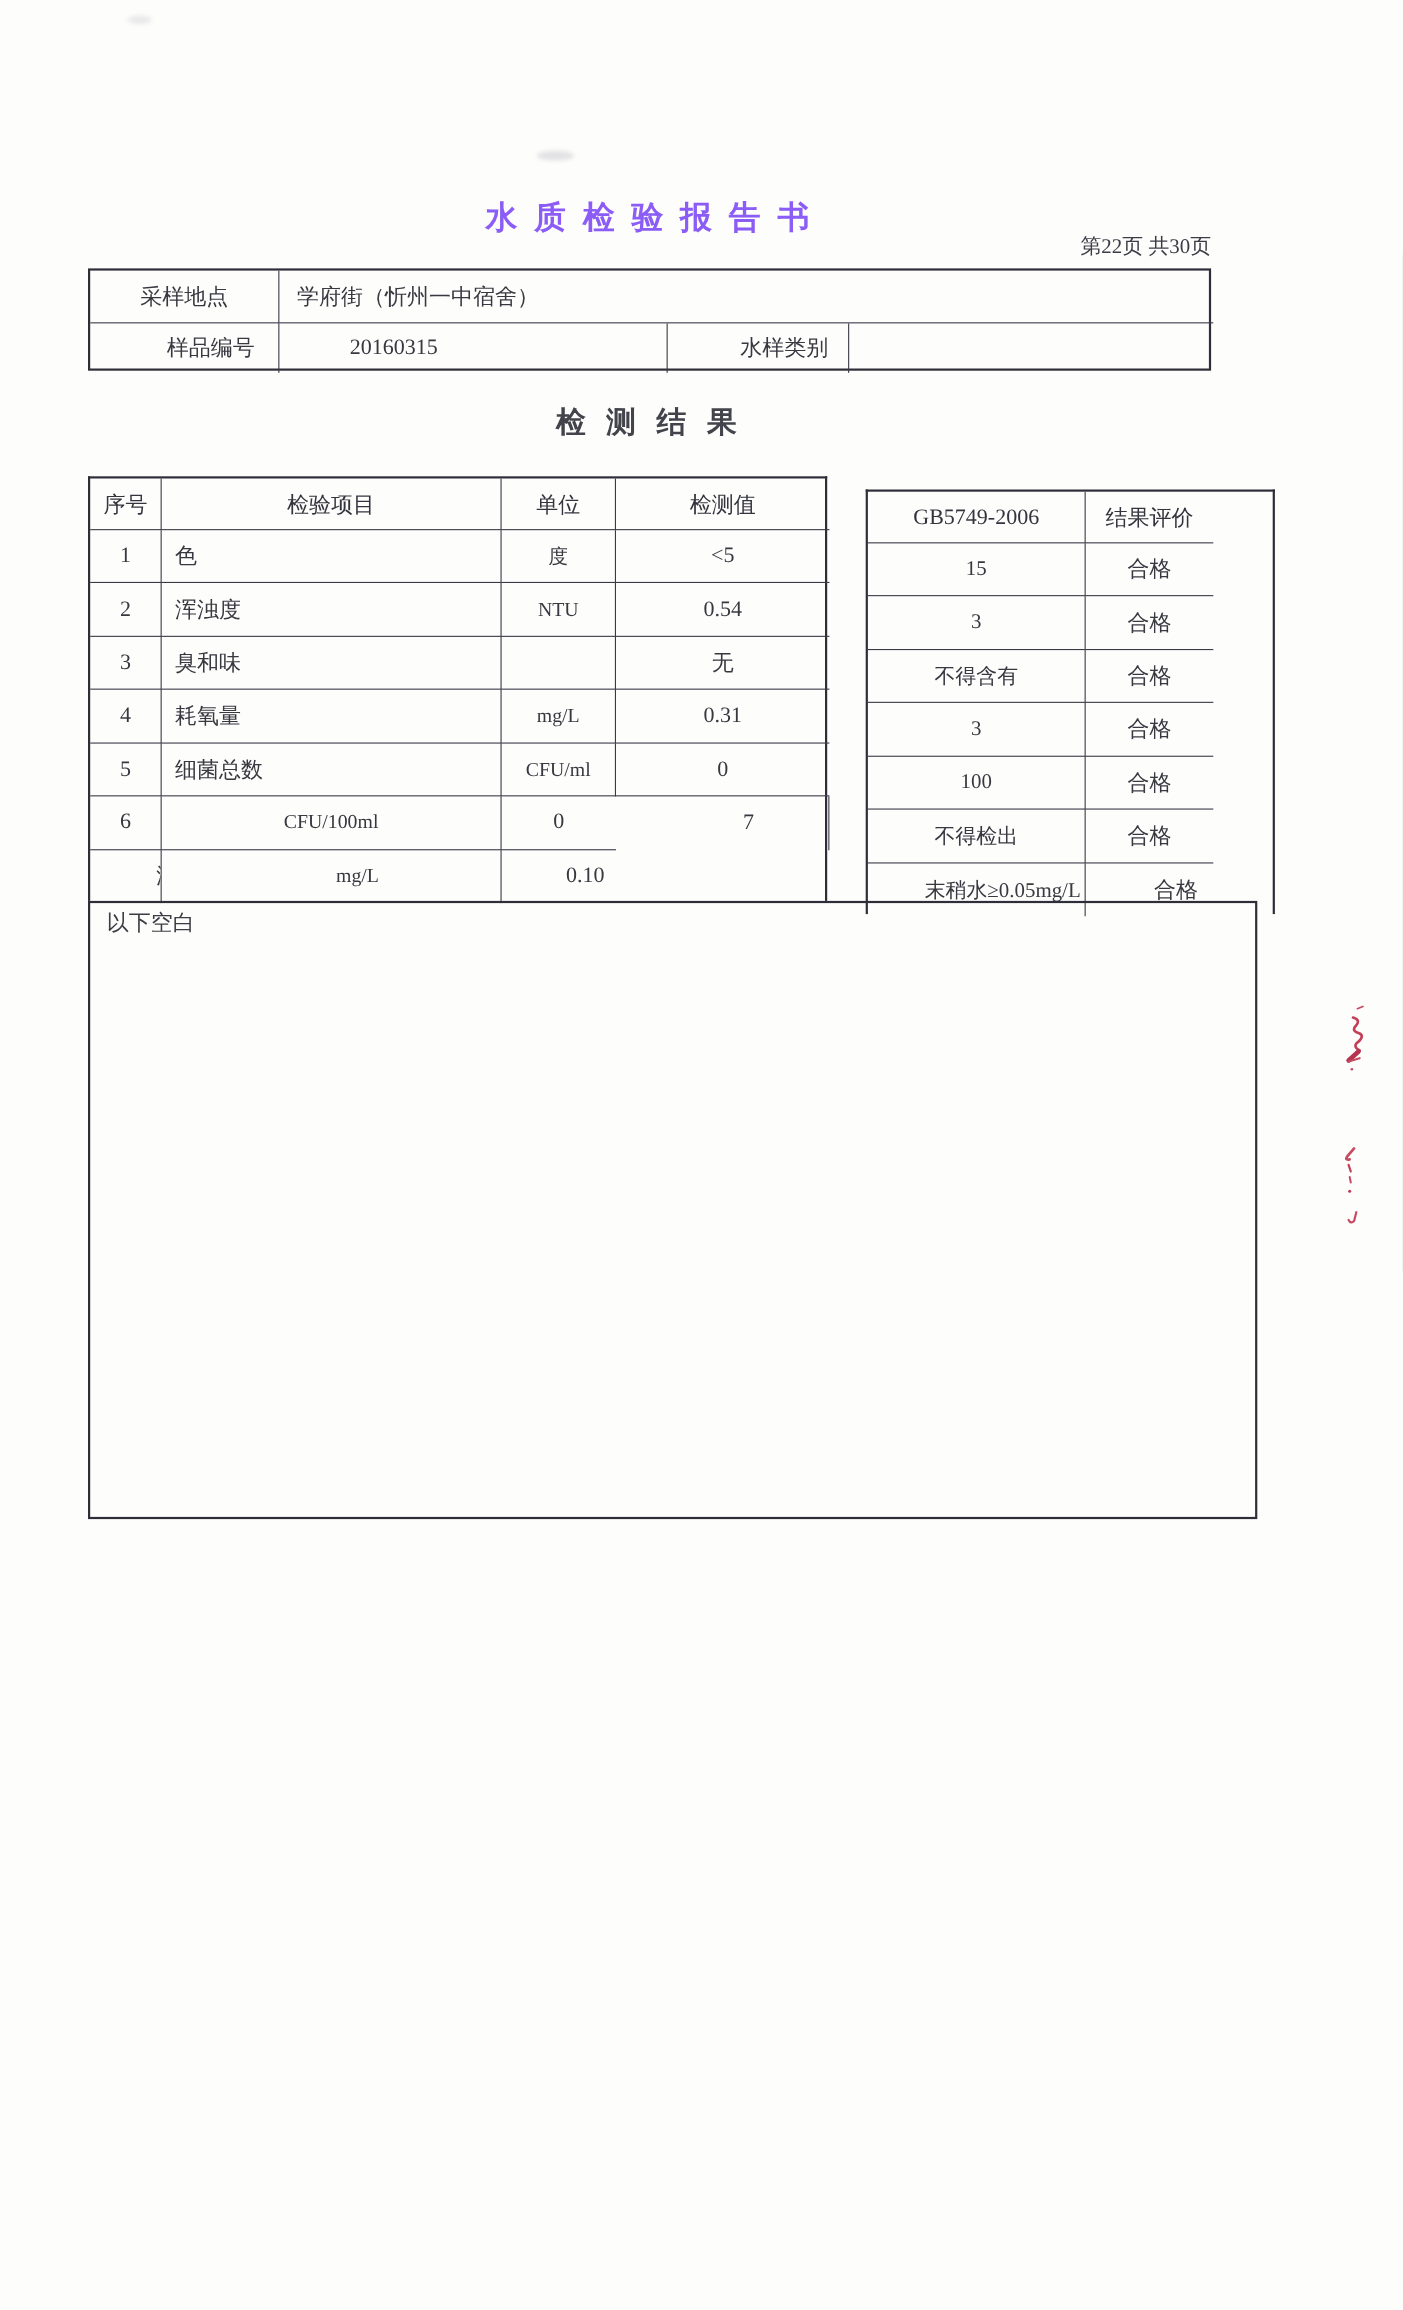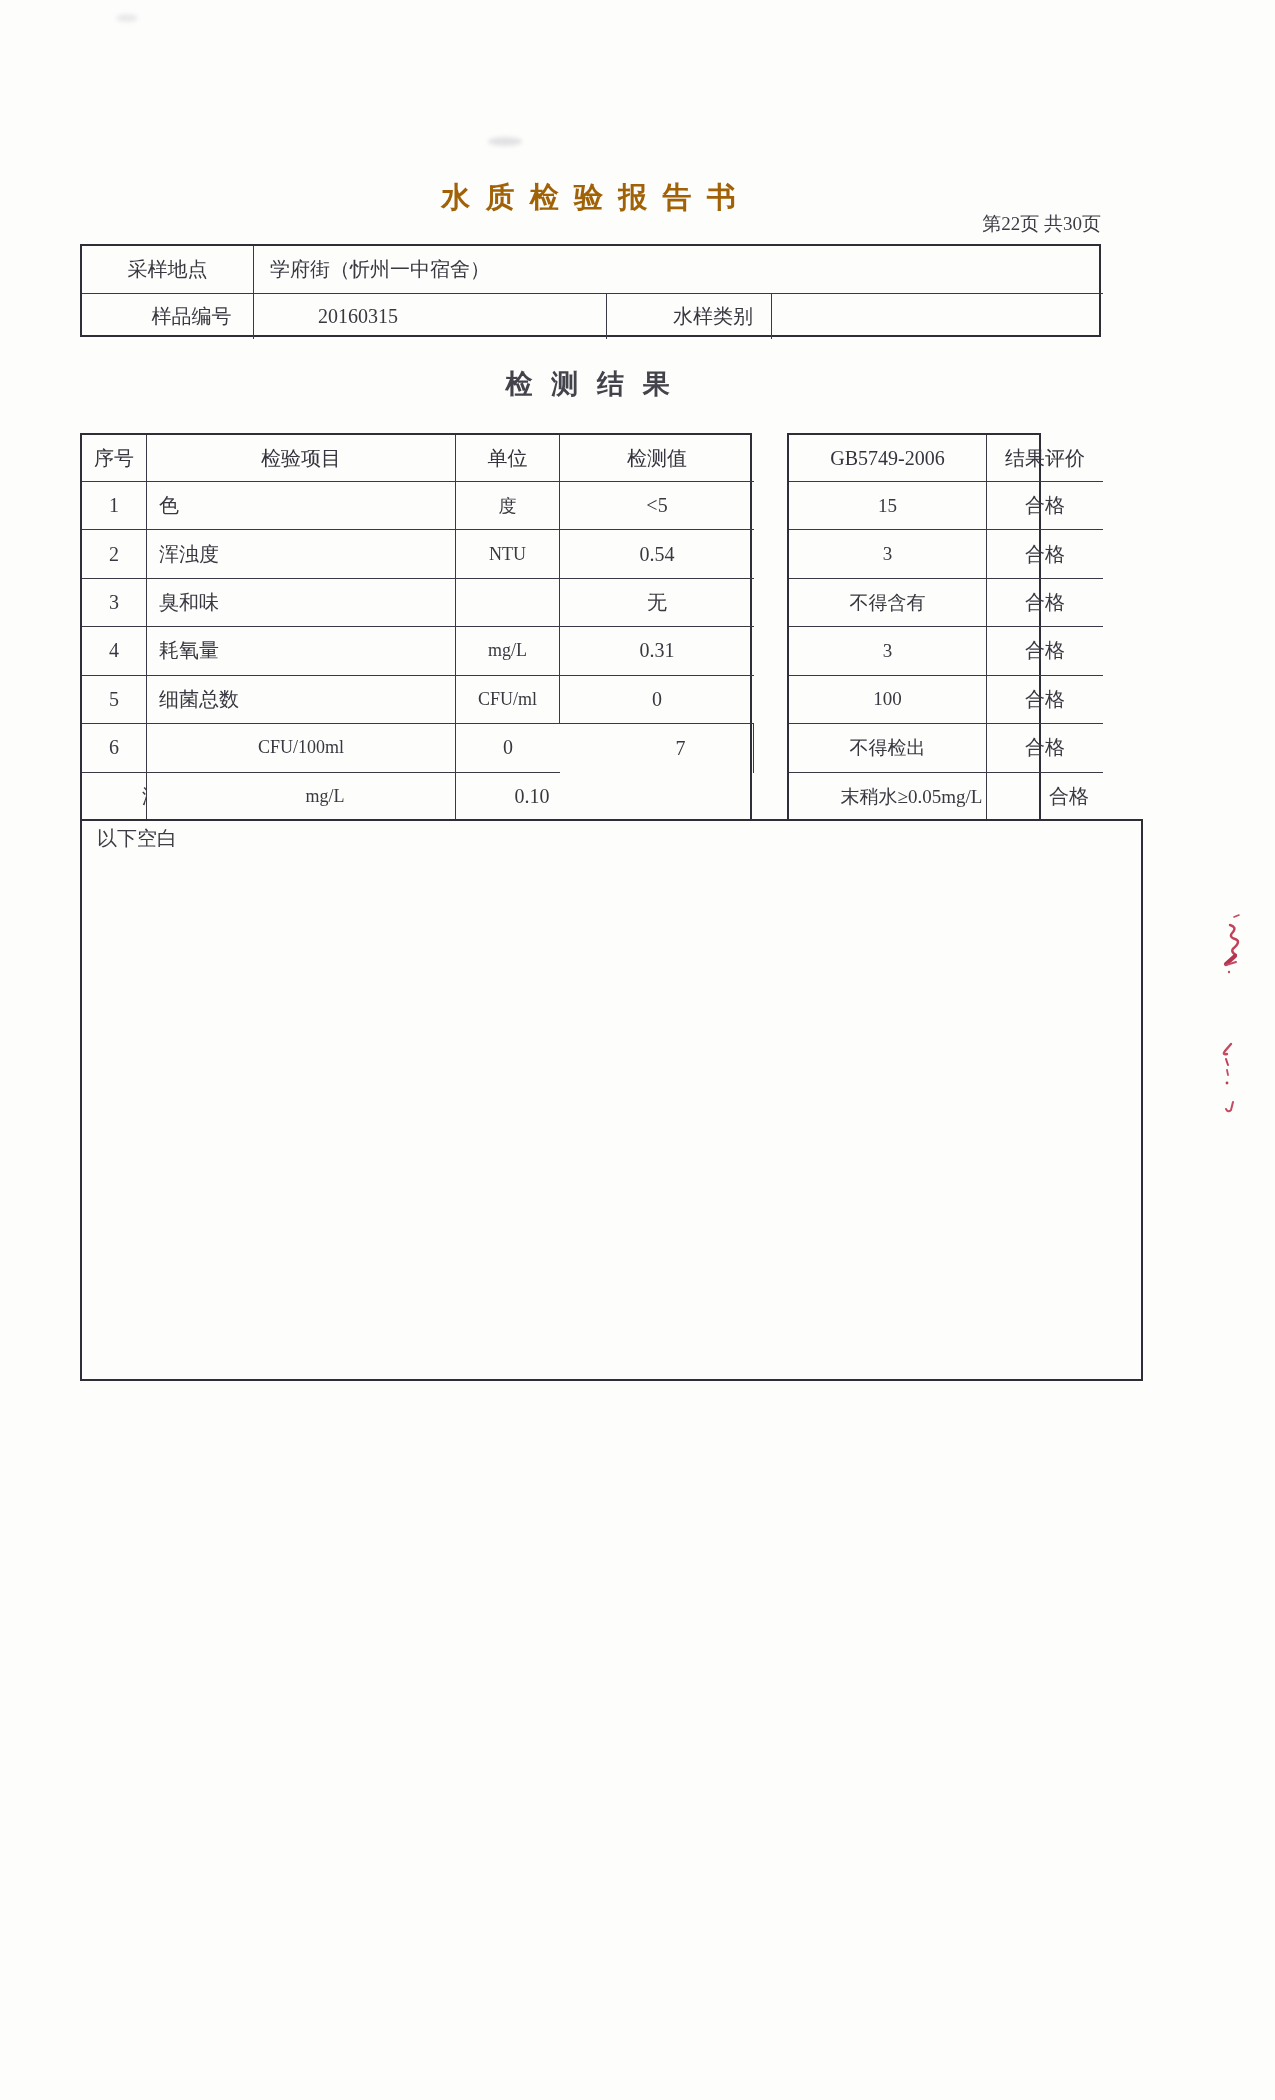--- a/index.html
+++ b/index.html
@@ -9,21 +9,21 @@
     margin:0 auto;
     background:#fdfdfc;
     font-family:"Liberation Serif","DejaVu Serif",serif;
     color:#3a3a42;
     overflow:hidden;
   }
   
   .doc-title{
     position:absolute;left:80px;top:178px;width:1021px;
     text-align:center;font-size:29px;font-weight:bold;
-    letter-spacing:4px;color:#a16207;
+    letter-spacing:4px;color:#8b5cf6;
   }
   .page-info{
     position:absolute;left:80px;top:211px;width:1021px;
     text-align:right;font-size:19px;color:#3c3c46;
   }
   .section-heading{
     position:absolute;left:80px;top:366px;width:1021px;
     text-align:center;font-size:27px;font-weight:bold;
     letter-spacing:6px;color:#43434c;
   }
@@ -50,21 +50,21 @@
   .info-grid .span3{grid-column:2 / span 3;font-family:Liberation Serif, serif;}
   
   .left-grid{
     left:80px;top:433px;width:672px;height:386px;
     grid-template-columns:65px 309px 104px 194px;
     grid-template-rows:47px repeat(7,48.43px);
     border-bottom:none;
     text-align:right;
   }
   .right-grid{
-    left:787px;top:433px;width:254px;height:386px;
+    left:787px;top:445px;width:372px;height:386px;
     grid-template-columns:198px 116px;
     grid-template-rows:47px repeat(7,48.43px);
     border-bottom:none;
   }
   .c-item{justify-content:flex-start;padding-left:12px;}
   .c-unit{font-size:18px;}
   .c-std{font-size:19px;}
   .hdr{font-size:20px;color:#34343e;}
   
   .blank-box{

